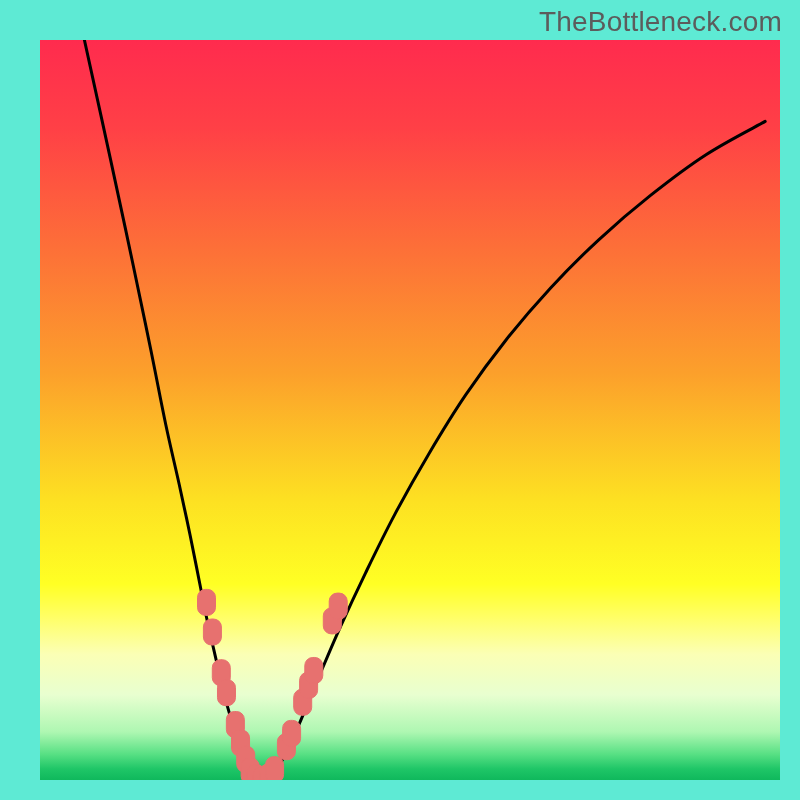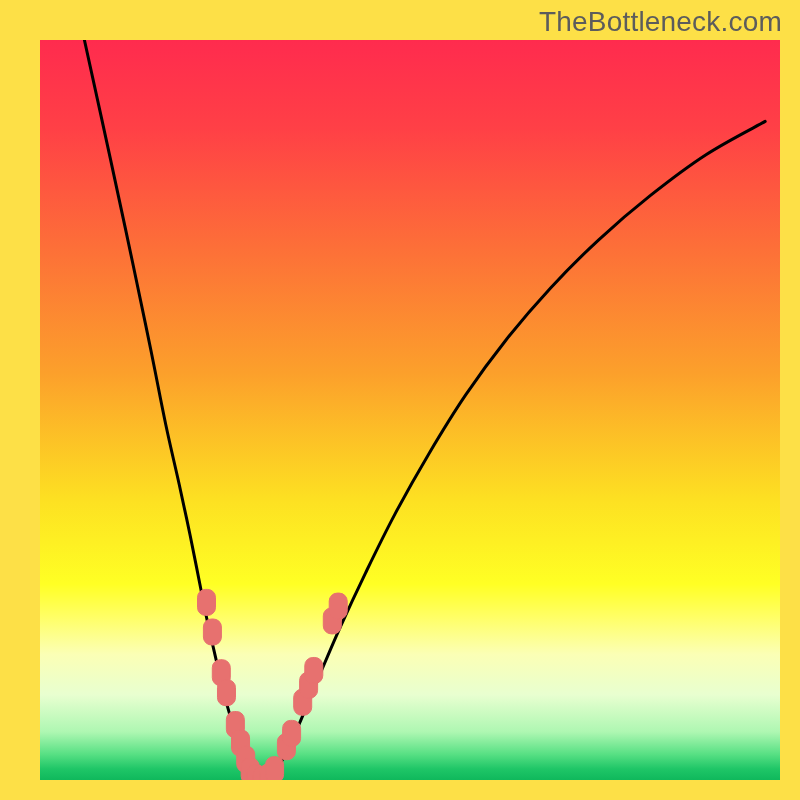--- a/index.html
+++ b/index.html
@@ -10,21 +10,21 @@
     overflow: hidden;
     background: #000;
     font-family: Arial, Helvetica, sans-serif;
   }
   .frame {
     position: absolute;
     left: 0;
     top: 0;
     width: 800px;
     height: 800px;
-    background: #fde047;
+    background: #5eead4;
   }
   .plot-area {
     position: absolute;
     left: 40px;
     top: 40px;
     width: 740px;
     height: 740px;
     overflow: hidden;
   }
   .gradient-bg {

